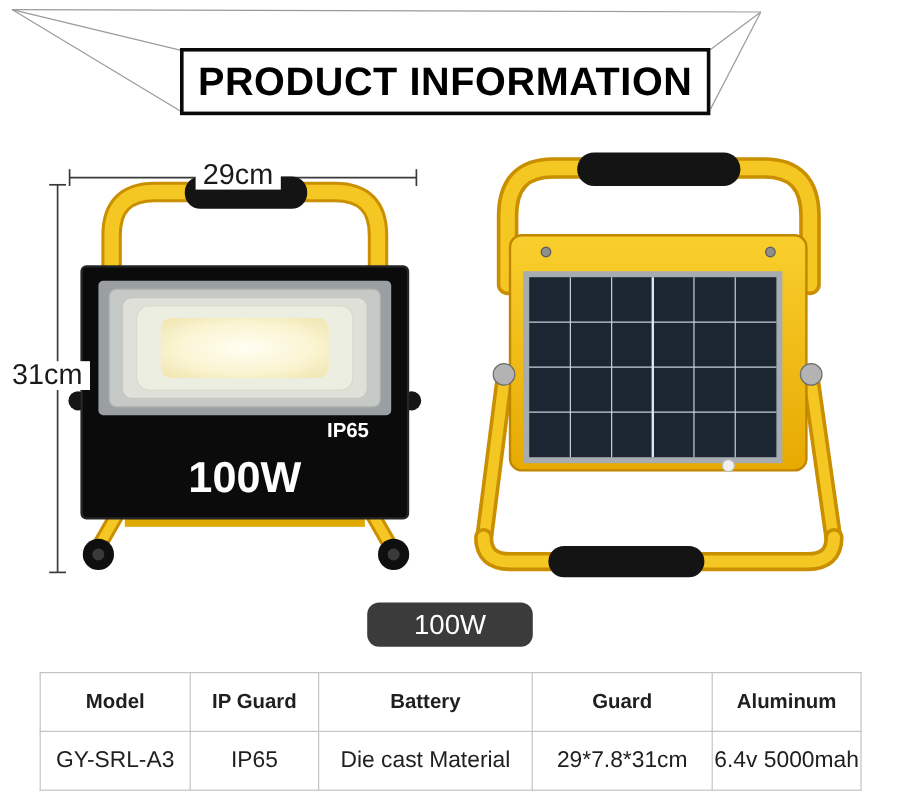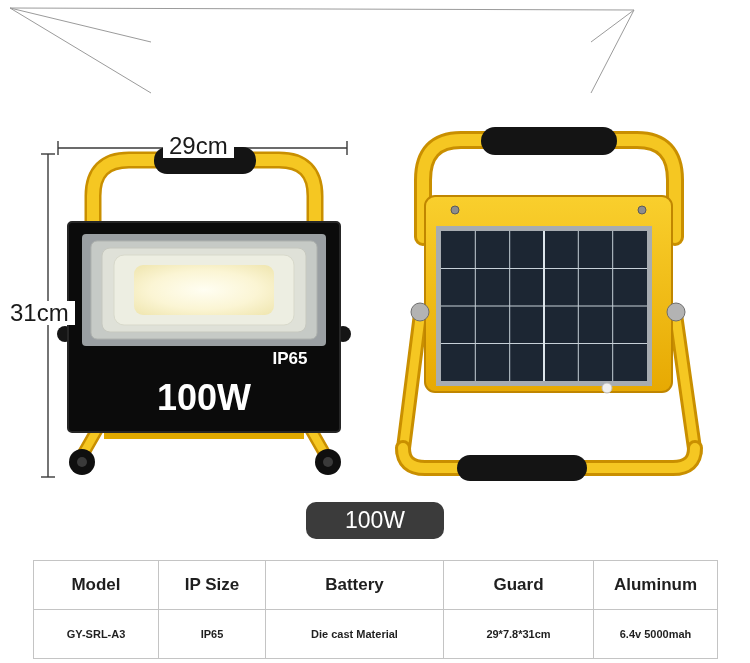--- a/index.html
+++ b/index.html
@@ -83,21 +83,21 @@
   table.spec th, table.spec td {
     border: 1px solid #c4c4c4;
     height: 49px;
     text-align: center;
     vertical-align: middle;
     color: #1f1f1f;
     overflow: hidden;
     white-space: nowrap;
   }
   table.spec th { font-size: 17px; font-weight: 700; }
-  table.spec td { font-size: 11px; font-weight: 700; }
+  table.spec td { font-size: 19px; font-weight: 400; }
 </style>
 </head>
 <body>
 
 <div class="page">
 
   <svg class="overlay" width="750" height="663" viewBox="0 0 750 663">
     <g stroke="#9b9b9b" stroke-width="1" fill="none">
       <path d="M 10 8 L 634 10"></path>
       <path d="M 10 8 L 151 42"></path>
@@ -108,20 +108,23 @@
     <g stroke="#3a3a3a" stroke-width="1.4" fill="none">
       <path d="M 58 148 L 347 148"></path>
       <path d="M 58 141 L 58 155"></path>
       <path d="M 347 141 L 347 155"></path>
       <path d="M 48 154 L 48 477"></path>
       <path d="M 41 154 L 55 154"></path>
       <path d="M 41 477 L 55 477"></path>
     </g>
   </svg>
 
+  <div class="title-box">
+    <h1>PRODUCT INFORMATION</h1>
+  </div>
 
   <span class="dim-label" id="dim-width-label">29cm</span>
   <span class="dim-label" id="dim-height-label">31cm</span>
 
   <svg id="front-view" class="product-svg" width="312" height="352" viewBox="0 0 312 352">
     <defs>
       <radialGradient id="glowGrad" cx="50%" cy="50%" r="70%">
         <stop offset="0%" stop-color="#FFFEF2"></stop>
         <stop offset="55%" stop-color="#FBF5D4"></stop>
         <stop offset="100%" stop-color="#EFE5AE"></stop>
@@ -216,21 +219,21 @@
     <colgroup>
       <col style="width:125px">
         <col style="width:107px">
         <col style="width:178px">
       <col style="width:150px">
         <col style="width:124px">
     </colgroup>
     <thead>
       <tr>
         <th>Model</th>
-        <th>IP Size</th>
+        <th>IP Guard</th>
         <th>Battery</th>
         <th>Guard</th>
         <th>Aluminum</th>
       </tr>
     </thead>
     <tbody>
       <tr>
         <td>GY-SRL-A3</td>
         <td>IP65</td>
         <td>Die cast Material</td>

